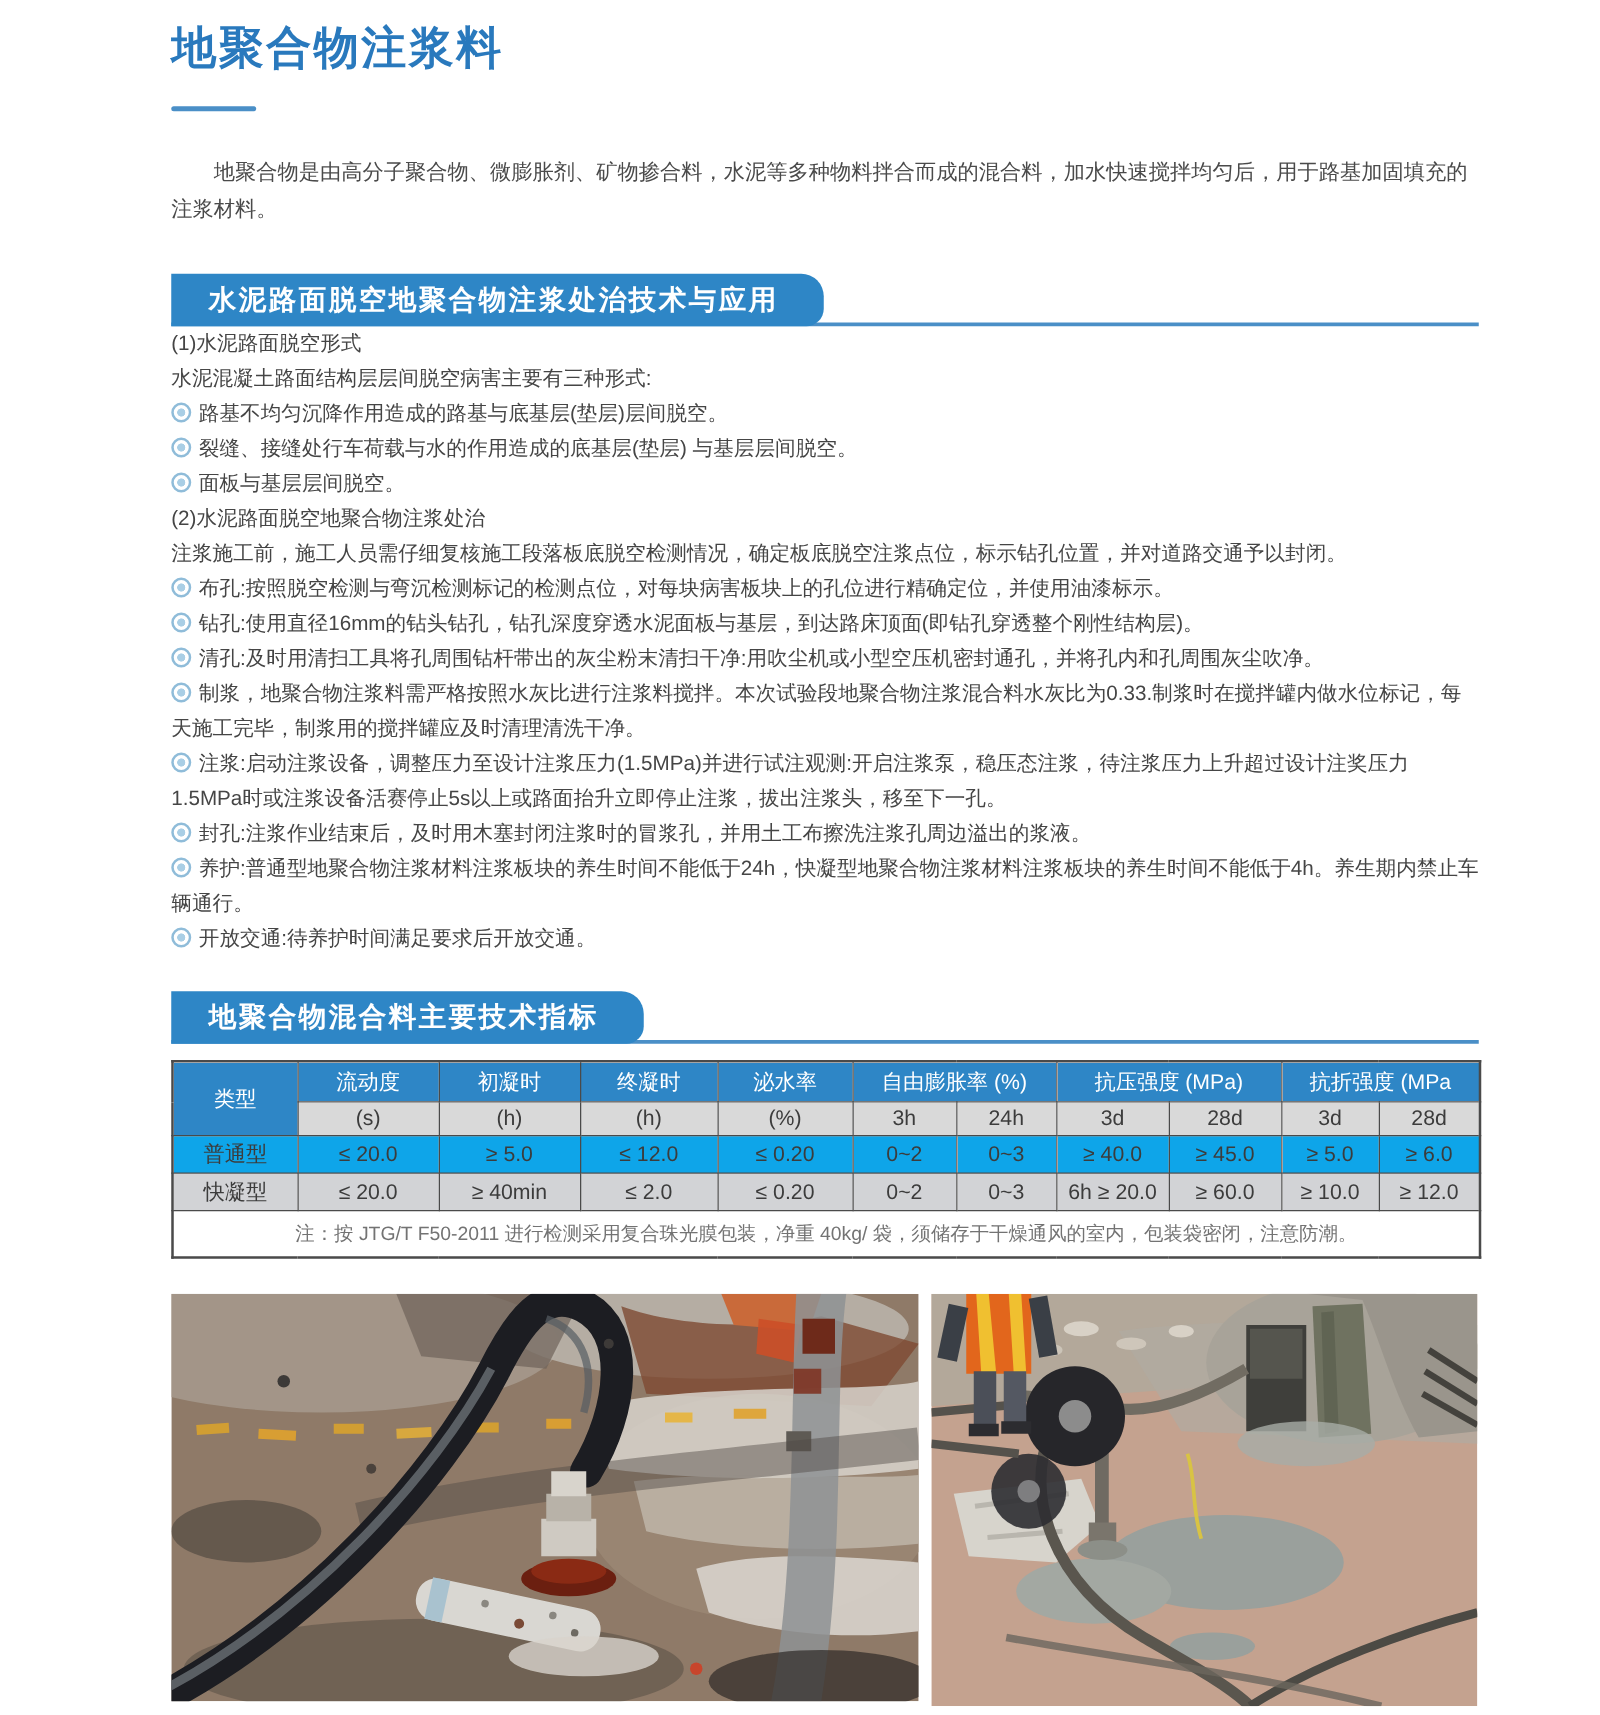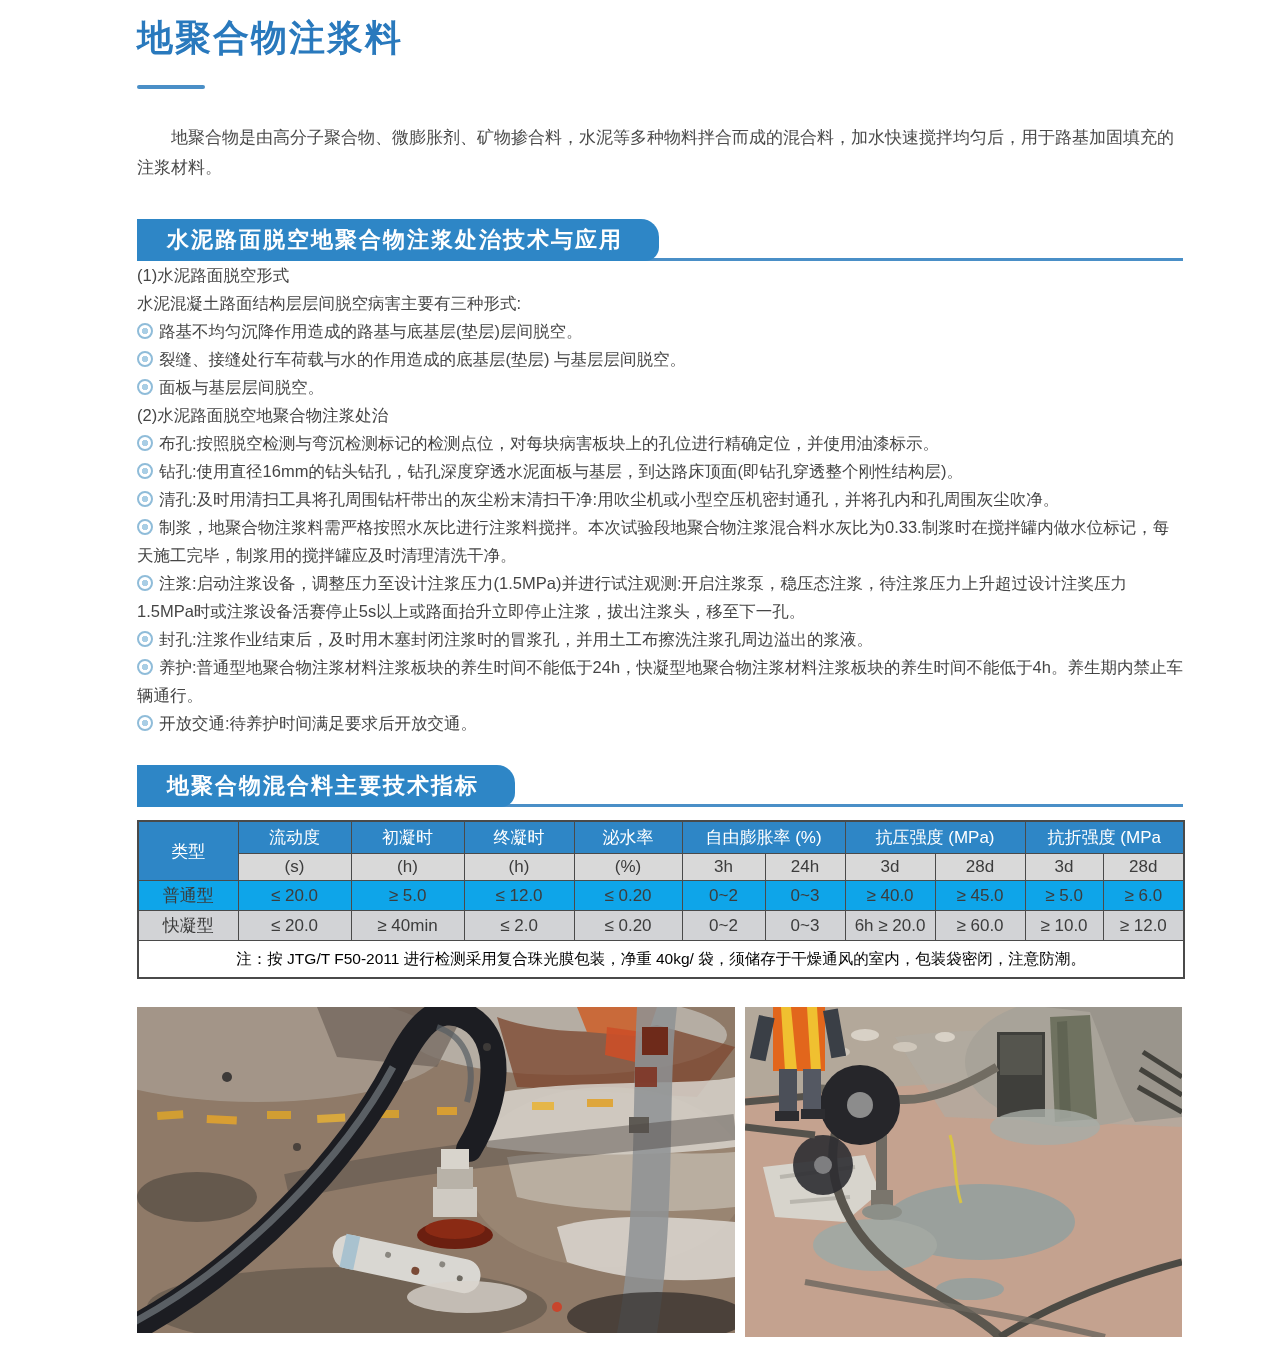--- a/index.html
+++ b/index.html
@@ -26,21 +26,21 @@
         background:radial-gradient(circle,#a9cee5 0 3px,#ffffff 3.5px);vertical-align:-2px;margin-right:6px;}
 
   table.spec{border-collapse:collapse;width:1046px;margin-top:13px;table-layout:fixed;
              font-size:17px;color:#3c3c3c;border:2px solid #4a4a4a;}
   table.spec th,table.spec td{border:1px solid #4a4a4a;text-align:center;padding:0;
              overflow:hidden;white-space:nowrap;font-weight:normal;}
   table.spec .blue{background:#2e86c6;color:#fff;height:31px;}
   table.spec .units td{background:#d9d9d9;height:26px;}
   table.spec .row-normal td,table.spec .row-normal th{background:#0ea5e9;height:29px;}
   table.spec .row-fast td,table.spec .row-fast th{background:#d2d3d6;height:29px;}
-  table.spec .note-cell{height:36px;font-size:15.5px;background:#fff;color:#000000;}
+  table.spec .note-cell{height:36px;font-size:15.5px;background:#fff;color:#737373;}
 
   .photos{display:flex;gap:10px;margin-top:28px;}
   .photo{overflow:hidden;}
   .photo svg{display:block;}
 </style>
 </head>
 <body>
 
 <div class="content">
 
@@ -54,20 +54,21 @@
     <div class="banner-line"></div>
   </div>
 
   <div class="list">
       <p class="li"><span>(1)水泥路面脱空形式</span></p>
       <p class="li"><span>水泥混凝土路面结构层层间脱空病害主要有三种形式:</span></p>
       <p class="li"><span class="ring"></span><span>路基不均匀沉降作用造成的路基与底基层(垫层)层间脱空。</span></p>
       <p class="li"><span class="ring"></span><span>裂缝、接缝处行车荷载与水的作用造成的底基层(垫层) 与基层层间脱空。</span></p>
       <p class="li"><span class="ring"></span><span>面板与基层层间脱空。</span></p>
       <p class="li"><span>(2)水泥路面脱空地聚合物注浆处治</span></p>
+      <p class="li"><span>注浆施工前，施工人员需仔细复核施工段落板底脱空检测情况，确定板底脱空注浆点位，标示钻孔位置，并对道路交通予以封闭。</span></p>
       <p class="li"><span class="ring"></span><span>布孔:按照脱空检测与弯沉检测标记的检测点位，对每块病害板块上的孔位进行精确定位，并使用油漆标示。</span></p>
       <p class="li"><span class="ring"></span><span>钻孔:使用直径16mm的钻头钻孔，钻孔深度穿透水泥面板与基层，到达路床顶面(即钻孔穿透整个刚性结构层)。</span></p>
       <p class="li"><span class="ring"></span><span>清孔:及时用清扫工具将孔周围钻杆带出的灰尘粉末清扫干净:用吹尘机或小型空压机密封通孔，并将孔内和孔周围灰尘吹净。</span></p>
       <p class="li"><span class="ring"></span><span>制浆，地聚合物注浆料需严格按照水灰比进行注浆料搅拌。本次试验段地聚合物注浆混合料水灰比为0.33.制浆时在搅拌罐内做水位标记，每天施工完毕，制浆用的搅拌罐应及时清理清洗干净。</span></p>
       <p class="li"><span class="ring"></span><span>注浆:启动注浆设备，调整压力至设计注浆压力(1.5MPa)并进行试注观测:开启注浆泵，稳压态注浆，待注浆压力上升超过设计注奖压力1.5MPa时或注浆设备活赛停止5s以上或路面抬升立即停止注浆，拔出注浆头，移至下一孔。</span></p>
       <p class="li"><span class="ring"></span><span>封孔:注浆作业结束后，及时用木塞封闭注浆时的冒浆孔，并用土工布擦洗注浆孔周边溢出的浆液。</span></p>
       <p class="li"><span class="ring"></span><span>养护:普通型地聚合物注浆材料注浆板块的养生时间不能低于24h，快凝型地聚合物注浆材料注浆板块的养生时间不能低于4h。养生期内禁止车辆通行。</span></p>
       <p class="li"><span class="ring"></span><span>开放交通:待养护时间满足要求后开放交通。</span></p>
     </div>
 

